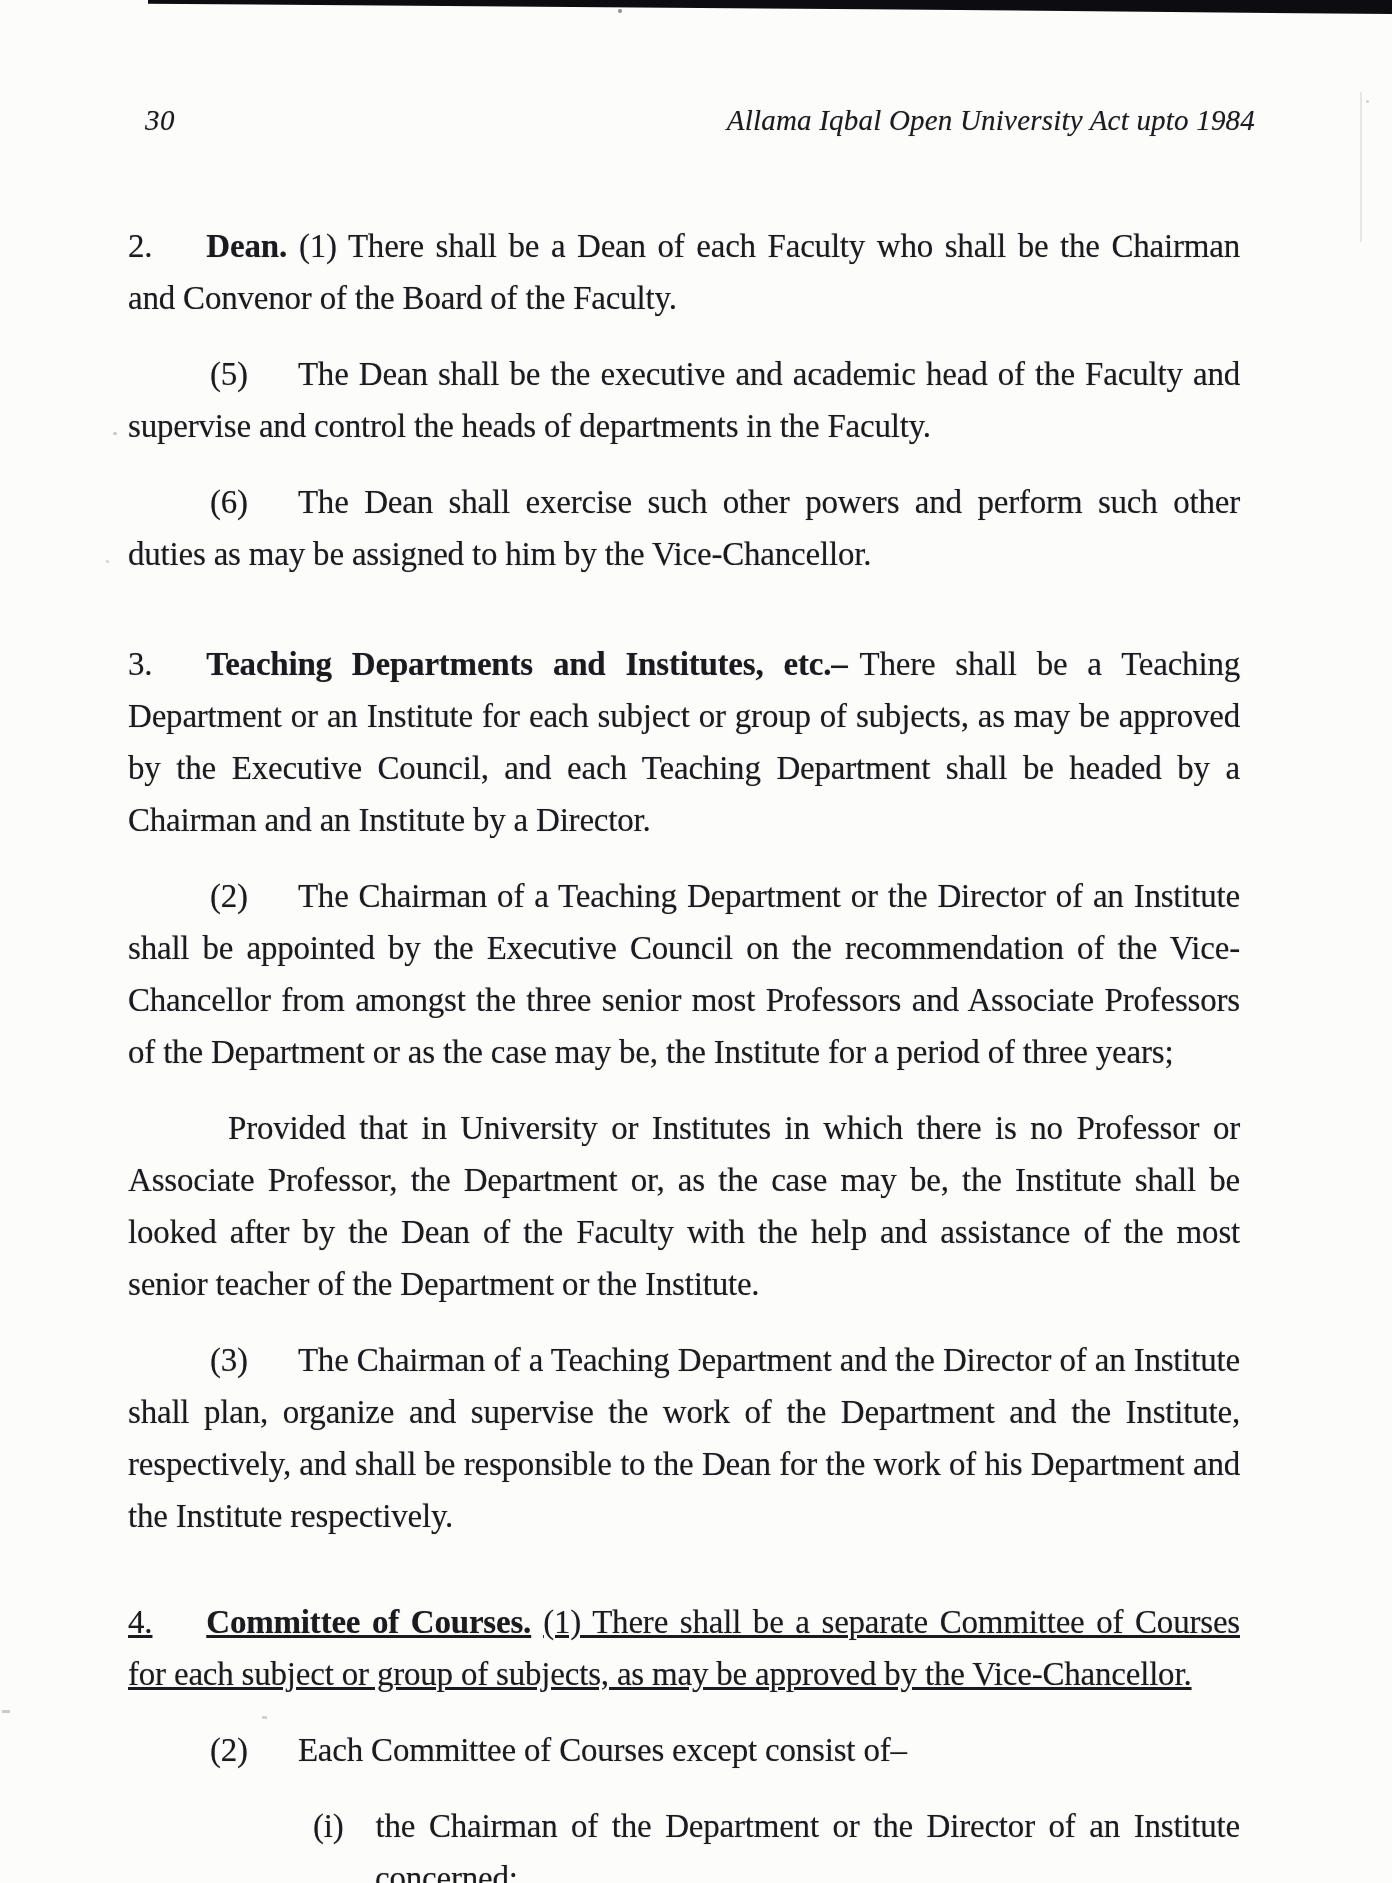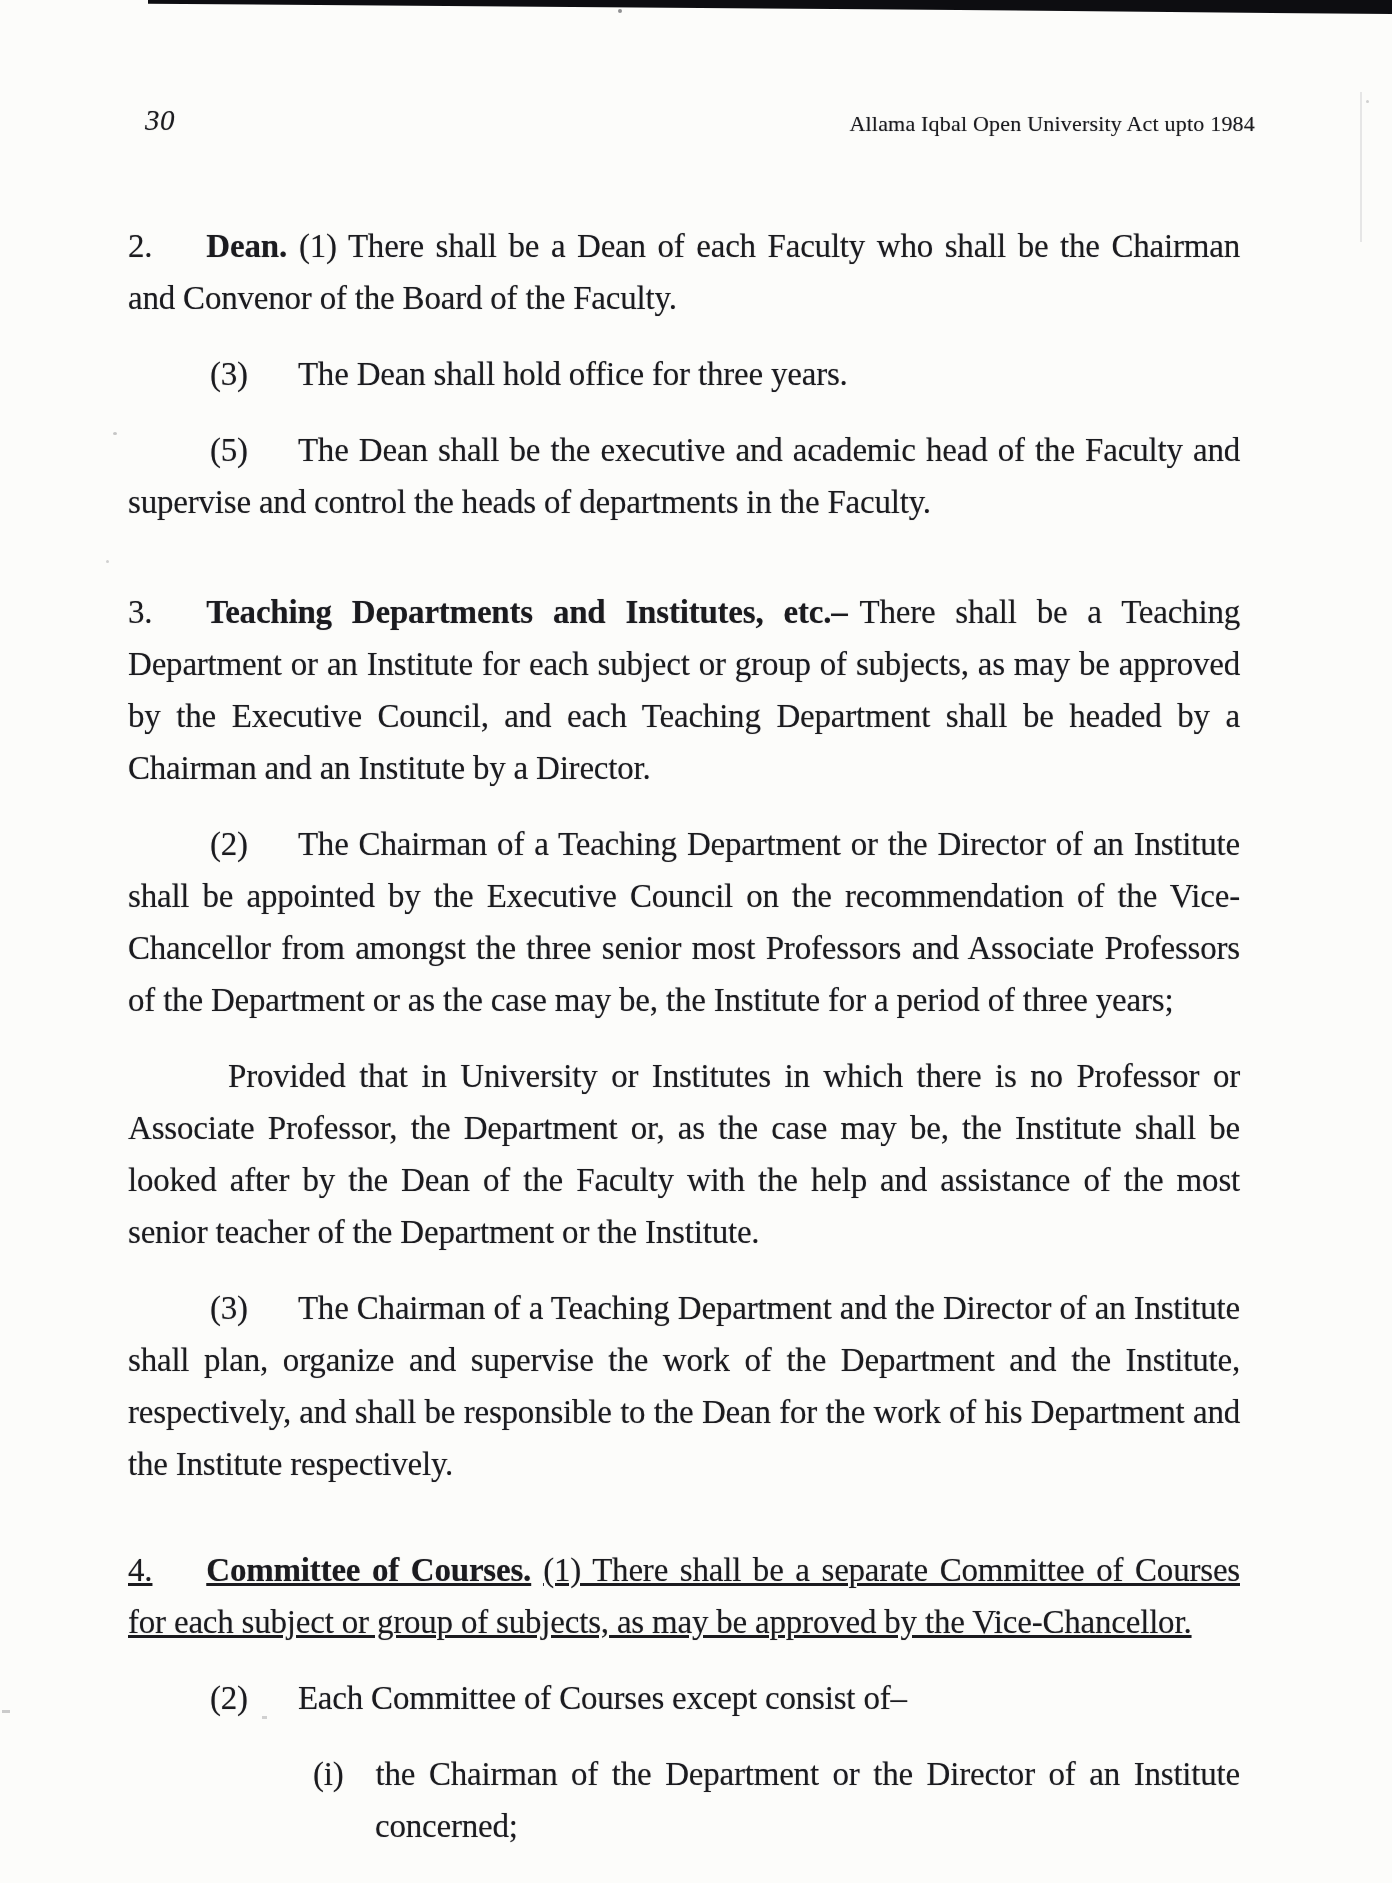--- a/index.html
+++ b/index.html
@@ -24,21 +24,21 @@
   .speck{position:absolute;background:rgba(55,55,60,.55);border-radius:50%;}
   .header-row{
     position:absolute;left:145px;right:137px;top:104px;
     display:flex;justify-content:space-between;align-items:flex-end;
   }
   .page-num{
     font-size:29px;font-style:italic;letter-spacing:.5px;
     text-shadow:0 0 1px rgba(25,25,30,.4);
   }
   .running-title{
-    font-size:22px;letter-spacing:.2px;
+    font-size:29px;font-style:italic;letter-spacing:.2px;
     text-shadow:0 0 1px rgba(25,25,30,.4);
   }
   .content{
     position:absolute;left:128px;top:220px;width:1112px;
     font-size:33px;line-height:52px;letter-spacing:-.2px;
     text-align:justify;
     text-shadow:0 0 1px rgba(25,25,30,.42);
   }
   .content p{margin:0 0 24px 0;}
   .sub{text-indent:82px;}
@@ -68,25 +68,25 @@
   <div class="header-row">
     <span class="page-num">30</span>
     <span class="running-title">Allama Iqbal Open University Act upto 1984</span>
   </div>
 
   <div class="content">
 
     <p><span class="sec-num">2.</span><span class="bold">Dean.</span><span>(1) There shall be a Dean of each Faculty who shall be the Chairman and Convenor of the Board of the Faculty.</span></p>
 
 
-    <p class="sub"><span class="num">(3)</span><span>The Dean shall hold office for three years.</span></p>
 
 
     <p class="sub"><span class="num">(5)</span><span>The Dean shall be the executive and academic head of the Faculty and supervise and control the heads of departments in the Faculty.</span></p>
 
+    <p class="sub"><span class="num">(6)</span><span>The Dean shall exercise such other powers and perform such other duties as may be assigned to him by the Vice-Chancellor.</span></p>
 
     <p class="gap-lg"><span class="sec-num">3.</span><span class="bold">Teaching Departments and Institutes, etc.–</span><span>There shall be a Teaching Department or an Institute for each subject or group of subjects, as may be approved by the Executive Council, and each Teaching Department shall be headed by a Chairman and an Institute by a Director.</span></p>
 
     <p class="sub"><span class="num">(2)</span><span>The Chairman of a Teaching Department or the Director of an Institute shall be appointed by the Executive Council on the recommendation of the Vice-Chancellor from amongst the three senior most Professors and Associate Professors of the Department or as the case may be, the Institute for a period of three years;</span></p>
 
     <p class="prov"><span>Provided that in University or Institutes in which there is no Professor or Associate Professor, the Department or, as the case may be, the Institute shall be looked after by the Dean of the Faculty with the help and assistance of the most senior teacher of the Department or the Institute.</span></p>
 
     <p class="sub"><span class="num">(3)</span><span>The Chairman of a Teaching Department and the Director of an Institute shall plan, organize and supervise the work of the Department and the Institute, respectively, and shall be responsible to the Dean for the work of his Department and the Institute respectively.</span></p>
 
     <p class="gap-md"><span class="sec-num">4.</span><span class="bold">Committee of Courses.</span><span>(1) There shall be a separate Committee of Courses for each subject or group of subjects, as may be approved by the Vice-Chancellor.</span></p>

